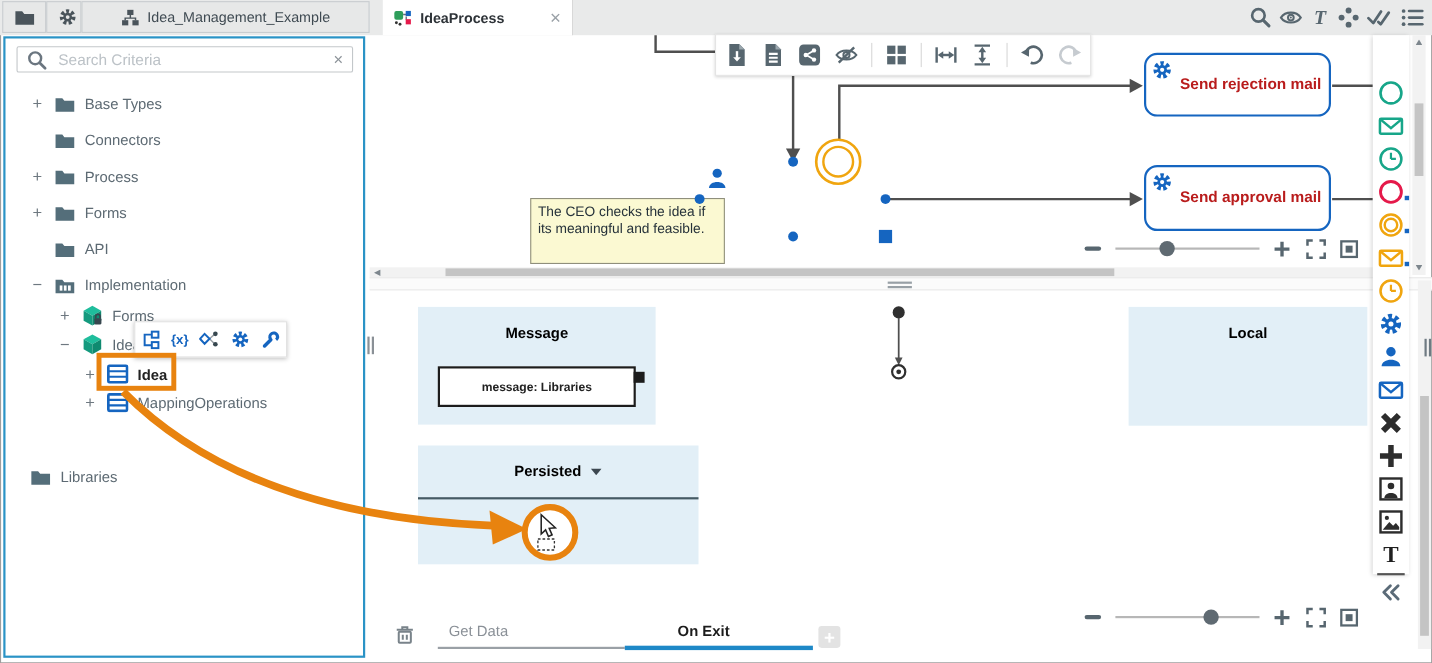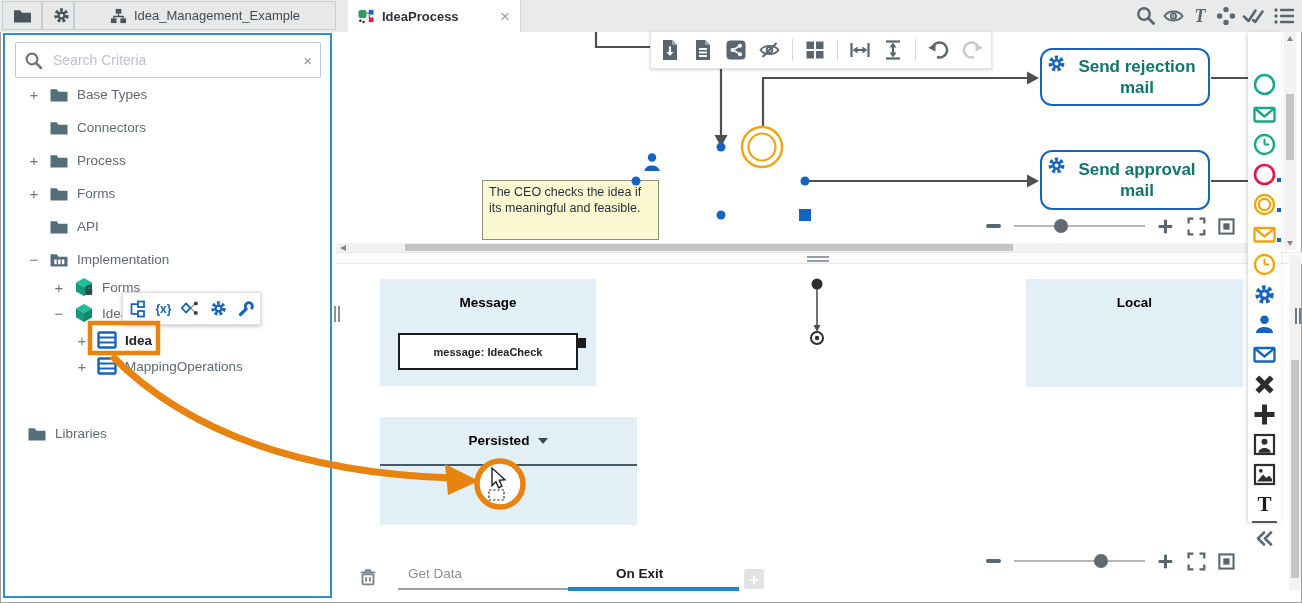--- a/index.html
+++ b/index.html
@@ -8,31 +8,31 @@
   
   .topbar{left:0;top:0;width:1302px;height:32px;background:#e9eaea;}
   .wintab{top:1px;height:29px;background:#e7e8e8;border:1px solid #c9cdd0;display:flex;align-items:center;justify-content:center;gap:7px;box-sizing:border-box;}
   .wintab-label{font-size:13px;color:#3f4a52;}
   .doctab{left:348px;top:0;width:173px;height:32px;background:#fff;border-right:1px solid #d8d8d8;display:flex;align-items:center;gap:8px;padding:0 10px;box-sizing:border-box;}
   .doctab-label{font-size:13px;font-weight:bold;color:#2e3338;flex:1;}
   .doctab-close{color:#9aa1a7;font-size:17px;line-height:1;cursor:default;}
   .hdr-icons{right:6px;top:0;height:32px;display:flex;align-items:center;gap:5px;}
   
   .sidebar{left:3px;top:33px;width:329px;height:565px;background:#fff;border:2px solid #2a93c6;box-sizing:border-box;}
-  .searchbox{position:absolute;left:10px;top:7px;width:306px;height:36px;border:1px solid #c3c7ca;border-radius:2px;display:flex;align-items:center;padding:0 8px;box-sizing:border-box;gap:8px;background:#fff;}
+  .searchbox{position:absolute;left:10px;top:7px;width:306px;height:24px;border:1px solid #c3c7ca;border-radius:2px;display:flex;align-items:center;padding:0 8px;box-sizing:border-box;gap:8px;background:#fff;}
   .searchbox input{border:none;outline:none;flex:1;font-size:14px;color:#444;font-family:inherit;background:transparent;}
   .searchbox input::placeholder{color:#bcc2c7;}
   .search-clear{color:#8b9298;font-size:15px;}
   .tree-row{position:absolute;height:26px;display:flex;align-items:center;gap:8px;}
   .exp{width:14px;text-align:center;color:#6e7880;font-size:15px;line-height:1;}
   .t-label{font-size:13.5px;color:#5d6a73;white-space:nowrap;}
   .t-label.bold{font-weight:bold;color:#222;}
   
   .task{position:absolute;background:#fff;border:2.6px solid #1565c0;border-radius:12px;box-sizing:border-box;display:flex;align-items:center;justify-content:center;}
-  .task-label{font-size:17px;font-weight:bold;color:#0f766e;text-align:center;line-height:1.25;padding-left:24px;}
+  .task-label{font-size:14px;font-weight:bold;color:#b91c1c;text-align:center;line-height:1.25;padding-left:24px;}
   .group-box{position:absolute;background:#e2eff7;}
   .group-title{position:absolute;left:0;right:0;top:16px;text-align:center;font-size:13.5px;font-weight:bold;color:#000000;}
   .mini-toolbar{left:122px;top:292px;width:137px;height:31px;background:#fff;border:1px solid #e2e2e2;box-shadow:0 1px 4px rgba(0,0,0,.25);display:flex;align-items:center;justify-content:space-around;z-index:40;}
   .ptoolbar{left:650px;top:31px;width:340px;height:36px;background:#fff;border:1px solid #e4e4e4;box-shadow:0 1px 3px rgba(0,0,0,.18);display:flex;align-items:center;justify-content:center;gap:11px;z-index:10;}
   .tsep{width:1px;height:22px;background:#d7d7d7;}
   .palette{left:1248px;top:32px;width:33px;height:490px;background:#fff;box-shadow:-1px 1px 4px rgba(0,0,0,.18);z-index:12;}
   .pal-ic{position:absolute;left:4px;width:25px;height:25px;}
   .scroll-track{background:#f2f2f2;}
   .scroll-thumb{background:#c4c4c4;position:absolute;}
   .zoomrow{position:absolute;display:flex;align-items:center;}
@@ -271,29 +271,29 @@
   <svg class="abs" style="left:1046px;top:155px;z-index:6;" width="21" height="21" viewBox="0 0 22 22">
       <circle cx="11" cy="11" r="6" fill="none" stroke="#1565c0" stroke-width="4.6" stroke-dasharray="3 2.2"></circle>
       <circle cx="11" cy="11" r="4.6" fill="#1565c0"></circle>
       <circle cx="11" cy="11" r="2" fill="#fff"></circle>
     </svg>
 
   <div class="group-box" style="left:380px;top:279px;width:216px;height:107px;z-index:2;">
     <div class="group-title">Message</div>
   </div>
   <div class="abs" style="left:398px;top:333px;width:180px;height:37px;border:2.5px solid #1c1c1c;background:#fff;box-sizing:border-box;display:flex;align-items:center;justify-content:center;z-index:3;">
-    <span style="font-size:11px;font-weight:bold;color:#222;">message: IdeaCheck</span>
+    <span style="font-size:11px;font-weight:bold;color:#222;">message: Libraries</span>
   </div>
   <div class="abs" style="left:576px;top:338px;width:10px;height:10px;background:#1c1c1c;z-index:4;"></div>
 
   <div class="group-box" style="left:1026px;top:279px;width:217px;height:108px;z-index:2;">
     <div class="group-title">Local</div>
   </div>
 
-  <div class="group-box" style="left:380px;top:417px;width:233px;height:108px;z-index:2;padding-left:24px;">
+  <div class="group-box" style="left:380px;top:405px;width:255px;height:108px;z-index:2;">
     <div class="group-title" style="display:flex;justify-content:center;gap:9px;align-items:center;">
       <span>Persisted</span>
       <svg width="10" height="6" viewBox="0 0 10 6">
           <path d="M0,0 L5,6 L10,0 Z" fill="#3c4750"></path>
         </svg>
     </div>
     <div style="position:absolute;left:0;right:0;top:47px;height:2px;background:#455a64;"></div>
   </div>
 
   <svg class="abs" style="left:0;top:0;z-index:5;pointer-events:none;" width="1302" height="603" viewBox="0 0 1302 603">

